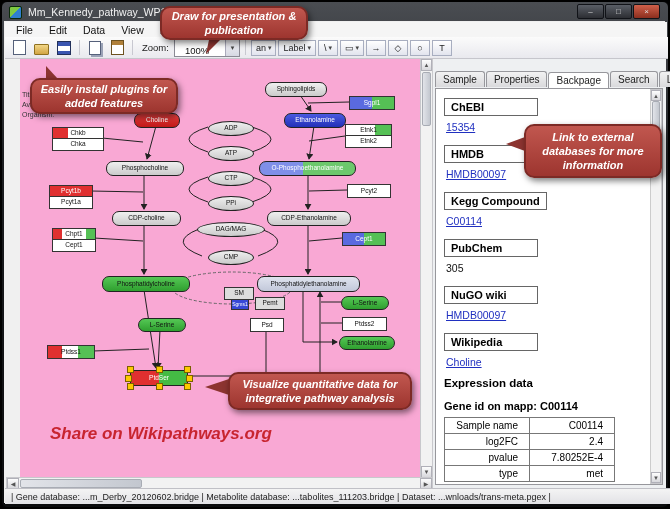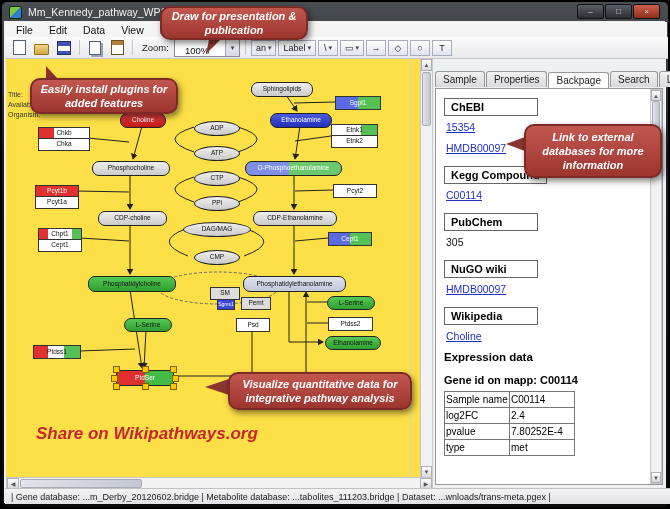--- a/index.html
+++ b/index.html
@@ -31,21 +31,21 @@
   .icon-folder{width:13px;height:9px;background:linear-gradient(#f2d687,#d2a544);border:1px solid #8f7020;border-radius:1px;margin-top:3px;}
   .icon-floppy{width:12px;height:12px;border:1px solid #22305a;background:linear-gradient(#3a55b0 0 35%,#fff 35% 75%,#3a55b0 75%);}
   .icon-copy{width:10px;height:12px;background:#fff;border:1px solid #55607a;box-shadow:2px 2px 0 0 #9aa2b6;}
   .icon-paste{width:11px;height:13px;border:1px solid #6d5220;background:linear-gradient(#b0803a 0 28%,#fff 28%);}
   .zoom-label{font-size:9.5px;color:#222;margin:0 3px 0 4px;}
   .combo{height:16px;border:1px solid #8a8a94;background:#fff;display:flex;align-items:flex-end;
          font-size:9.5px;color:#111;padding-left:10px;}
   .combo .cbox{width:13px;height:100%;margin-left:auto;background:linear-gradient(#f4f4f8,#d6d8e2);
                border-left:1px solid #aab;display:flex;align-items:center;justify-content:center;}
   
-  .canvas{position:absolute;left:6px;top:58px;width:414px;height:419px;background:#fde047;overflow:hidden;z-index:3;}
+  .canvas{position:absolute;left:20px;top:58px;width:414px;height:419px;background:#f9a8d4;overflow:hidden;z-index:3;}
   .board-edge{position:absolute;left:404px;top:0;width:1px;height:419px;background:#d4d4d4;}
   .canvas svg{position:absolute;left:0;top:0;z-index:1;}
   svg path,svg ellipse{stroke:#222;fill:none;stroke-width:1;}
   svg .dash{stroke:#666;stroke-dasharray:3 2;}
   .met{position:absolute;display:flex;align-items:center;justify-content:center;font-size:6.5px;line-height:1;
        border:1px solid #222;border-radius:7px;background:linear-gradient(#efefef,#cbcbcb);color:#111;overflow:hidden;z-index:2;}
   .oval{border-radius:50%;}
   .gene{position:absolute;display:flex;align-items:center;justify-content:center;font-size:6.5px;line-height:1;
         border:1px solid #333;background:#fff;color:#111;overflow:hidden;z-index:2;}
   .wt{color:#fff;}
@@ -66,21 +66,21 @@
   .tab.active{background:#fff;position:relative;top:1px;}
   .panel-content{position:absolute;left:3px;top:30px;right:3px;bottom:3px;background:#fff;border:1px solid #97979c;
                  padding:6px 16px 6px 8px;overflow:hidden;font-size:10.5px;}
   .bp-header{display:inline-block;min-width:80px;border:1px solid #666;background:#fff;padding:2px 6px;
              font-weight:bold;font-size:11px;margin:3px 0 5px;}
   .bp-link{display:block;color:#2030c0;text-decoration:underline;font-size:10.5px;margin:0 0 9px 2px;}
   .bp-plain{color:#111;text-decoration:none;}
   .bp-exp-title{font-weight:bold;font-size:11.5px;margin:4px 0 2px;}
   .bp-geneid{font-weight:bold;font-size:11px;margin:11px 0 5px;}
   .bp-table{border-collapse:collapse;font-size:10px;}
-  .bp-table td{border:1px solid #777;width:62px;text-align:left;padding:2px 1px;background:#fff;}
+  .bp-table td{border:1px solid #777;width:62px;text-align:right;padding:2px 11px;background:#fff;}
   
   .statusbar{position:absolute;left:5px;top:488px;width:659px;height:15px;background:linear-gradient(#f4f4f4,#e2e2e6);
              border-top:1px solid #c0c0c6;display:flex;align-items:center;font-size:9px;color:#222;
              padding:0 6px;white-space:nowrap;overflow:hidden;z-index:5;}
   
   .callout{position:absolute;background:linear-gradient(#c1574f,#9d352f);border:2px solid #7c2a25;border-radius:10px;
            color:#fff;font-weight:bold;font-style:italic;font-size:11px;line-height:1.3;text-align:center;
            display:flex;align-items:center;justify-content:center;padding:3px 7px;
            box-shadow:2px 3px 6px rgba(0,0,0,.5);z-index:20;}
   .tail{position:absolute;width:0;height:0;z-index:19;}
@@ -281,20 +281,21 @@
       <span class="tab active">Backpage</span>
       <span class="tab">Search</span>
       <span class="tab">Legend</span>
     </div>
     <div class="panel-content">
       <div>
         <div class="bp-header">ChEBI</div>
         <a class="bp-link">15354</a>
       </div>
       <div>
+        <div class="bp-header">HMDB</div>
         <a class="bp-link">HMDB00097</a>
       </div>
       <div>
         <div class="bp-header">Kegg Compound</div>
         <a class="bp-link">C00114</a>
       </div>
       <div>
         <div class="bp-header">PubChem</div>
         <a class="bp-link bp-plain">305</a>
       </div>

